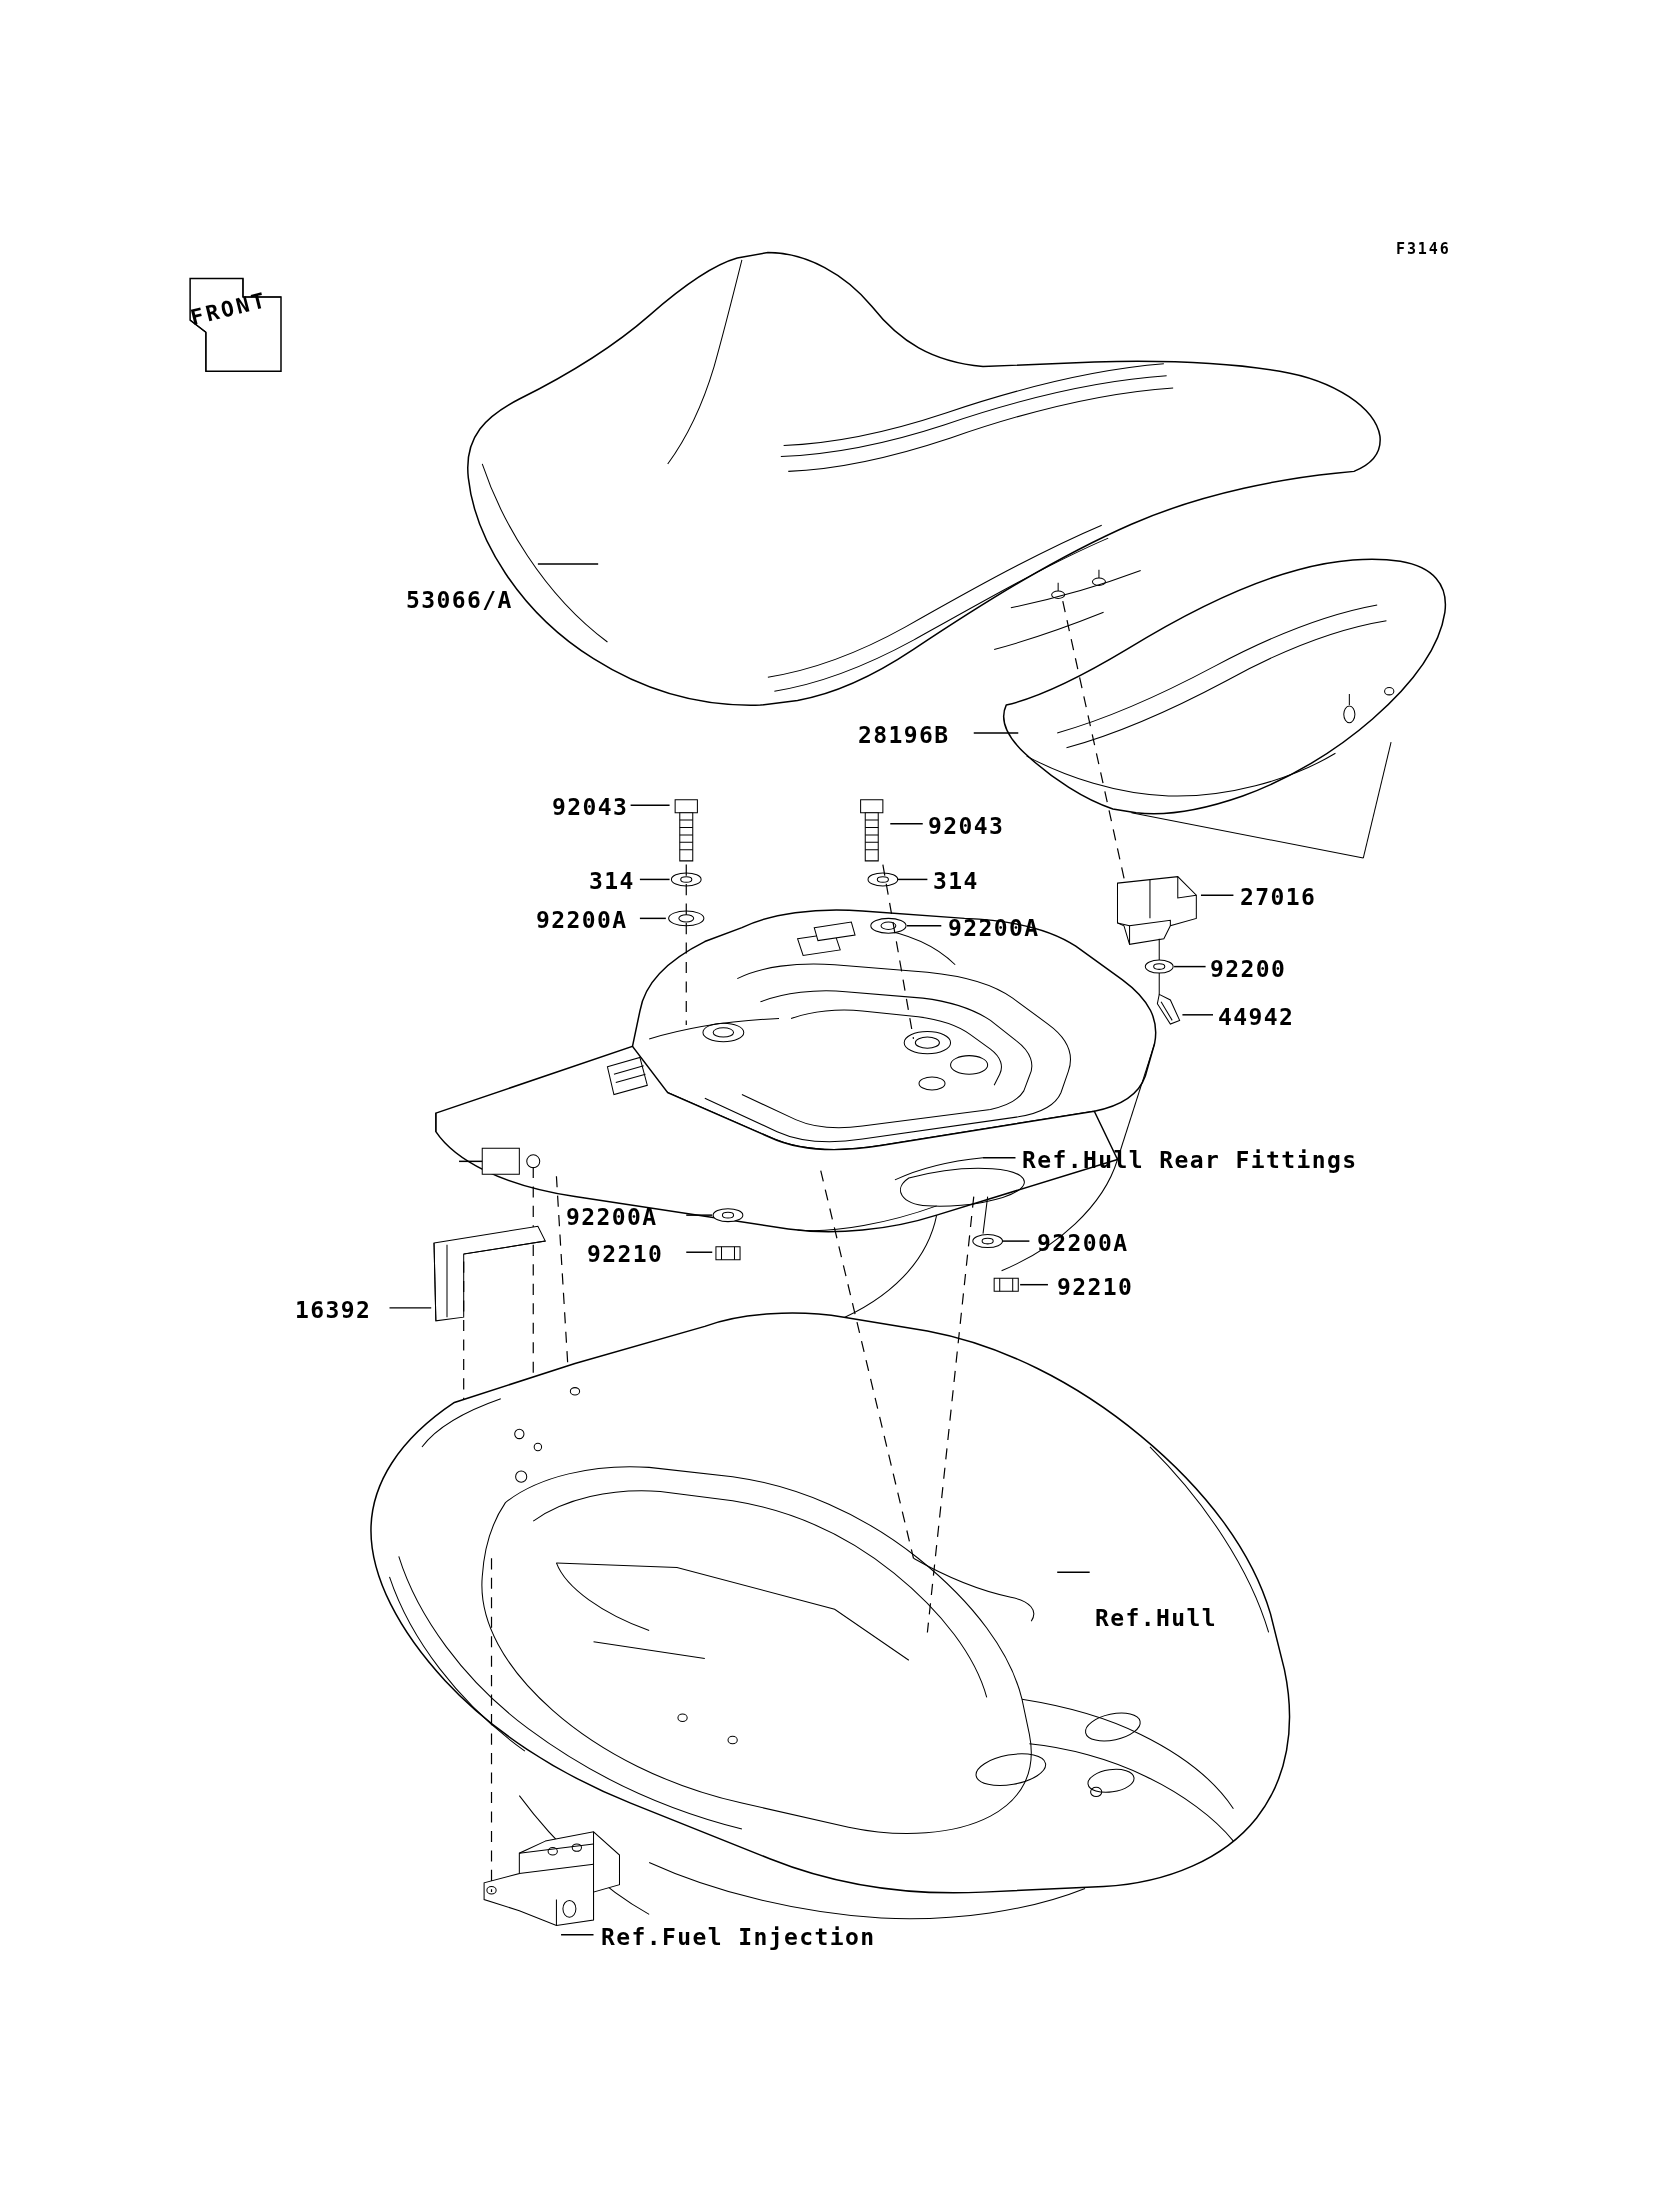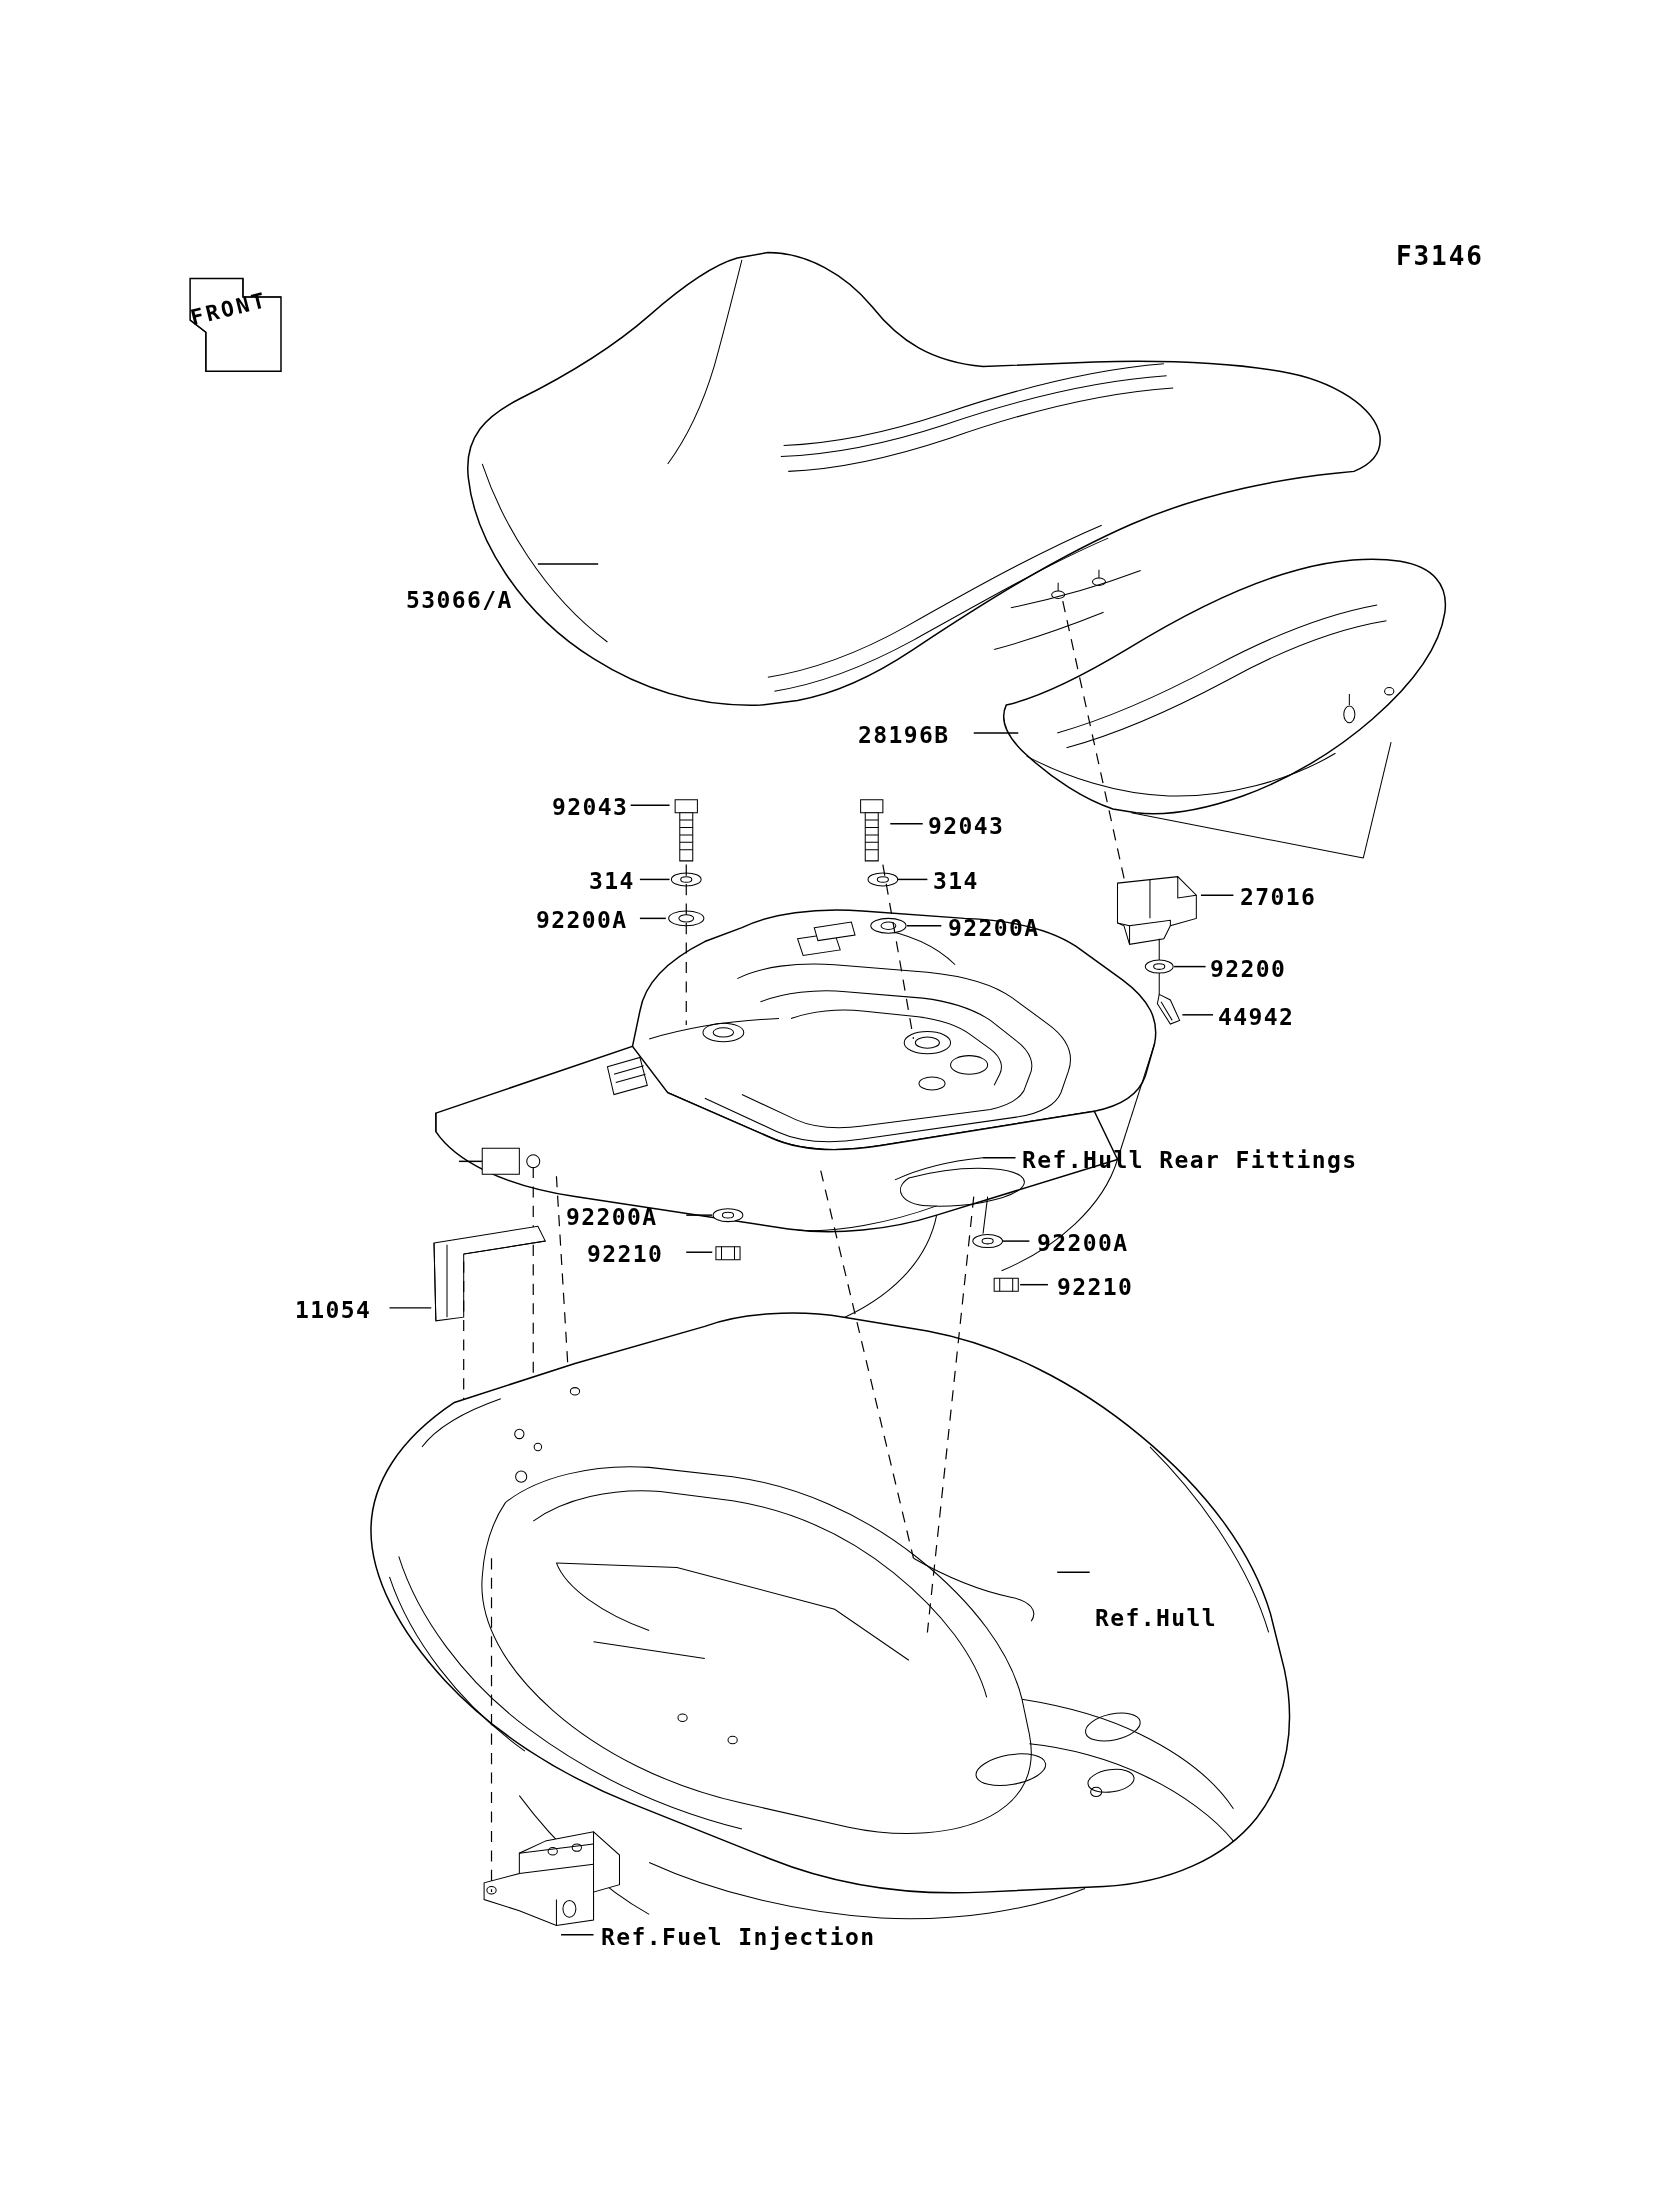--- a/index.html
+++ b/index.html
@@ -26,21 +26,21 @@
     font-family: "DejaVu Sans Mono", monospace;
     font-size: 23px;
     font-weight: bold;
     letter-spacing: 1.4px;
     color: #000;
     white-space: pre;
     line-height: 1.35;
   }
   .lbl.right { text-align: right; }
   .code-small {
-    font-size: 26px;
+    font-size: 15px;
     letter-spacing: 1.9px;
   }
   svg { display: block; }
   .ln-thin { stroke: #000; stroke-width: 1.1; fill: none; }
   .ln-dash { stroke: #000; stroke-width: 1.3; fill: none; stroke-dasharray: 12 9; }
   .ln-lead { stroke: #000; stroke-width: 1.6; fill: none; }
   .fillw { fill: #ffffff; stroke: #000; stroke-width: 1.6; }
   .fillw-thin { fill: #ffffff; stroke: #000; stroke-width: 1.1; }
 </style>
 </head>
@@ -451,20 +451,20 @@
 
 
   <div class="lbl" style="left:1022px; top:1145px;">Ref.Hull Rear Fittings</div>
 
   <div class="lbl" style="left:566px; top:1202px;">92200A</div>
   <div class="lbl" style="left:587px; top:1239px;">92210</div>
 
   <div class="lbl" style="left:1037px; top:1228px;">92200A</div>
   <div class="lbl" style="left:1057px; top:1272px;">92210</div>
 
-  <div class="lbl" style="left:295px; top:1295px;">11054</div>
+  <div class="lbl" style="left:295px; top:1295px;">16392</div>
 
   <div class="lbl" style="left:1095px; top:1559px;margin-top:44px;">Ref.Hull</div>
 
   <div class="lbl" style="left:601px; top:1922px;">Ref.Fuel Injection</div>
 
 </div>
 
 
 </body></html>

